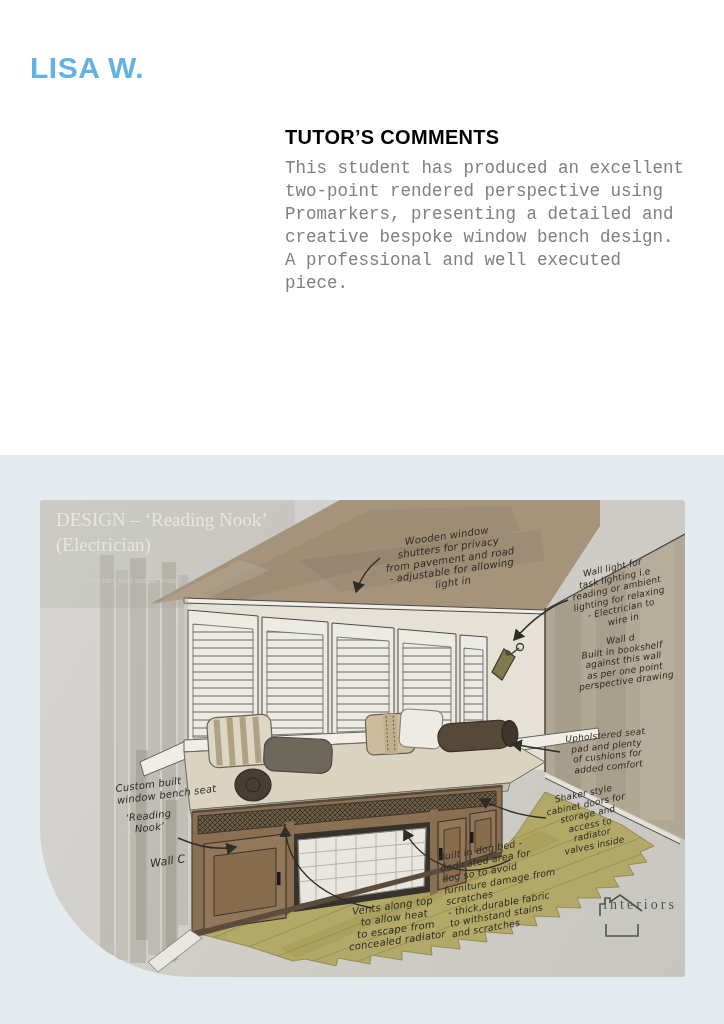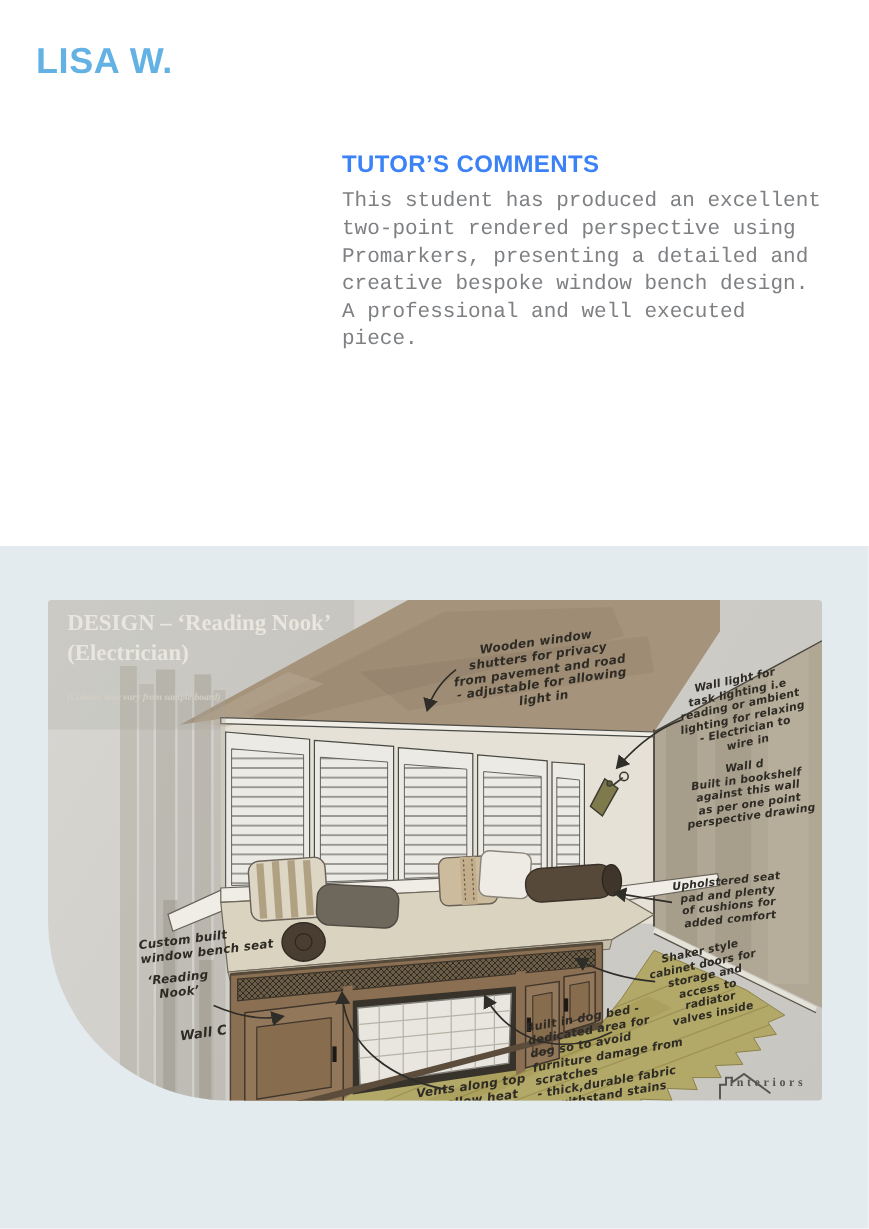--- a/index.html
+++ b/index.html
@@ -2,54 +2,54 @@
 <html><head>
 <meta charset="utf-8">
 <style>
   html,body{margin:0;padding:0;background:#ffffff;width:724px;height:1024px;overflow:hidden;
     font-family:"Liberation Sans","DejaVu Sans",sans-serif;}
   .page{position:relative;width:724px;height:1024px;background:#ffffff;}
 
   
   .hdr{position:absolute;left:30px;top:32px;}
   .hdr .eyebrow{font-size:23px;font-weight:800;color:#58595b;letter-spacing:.5px;}
-  .hdr .name{font-size:30px;font-weight:800;color:#64b1e4;letter-spacing:.5px;margin-top:3px;text-align:right;}
+  .hdr .name{font-size:30px;font-weight:800;color:#64b1e4;letter-spacing:.5px;margin-top:19px;text-align:right;}
 
   
-  .tutor-h{position:absolute;left:285px;top:126px;font-size:20px;font-weight:800;color:#3b82f6;letter-spacing:.3px;}
+  .tutor-h{position:absolute;left:285px;top:126px;font-size:20px;font-weight:800;color:#000000;letter-spacing:.3px;}
   .tutor-b{position:absolute;left:285px;top:157px;width:402px;font-size:17.5px;color:#7e8083;line-height:1.31;font-family:Liberation Mono, monospace;}
 
   
   .panel{position:absolute;left:0;top:455px;width:724px;height:569px;background:#e4ebee;}
 
   
-  .photo{position:absolute;left:40px;top:500px;width:645px;height:417px;
+  .photo{position:absolute;left:40px;top:500px;width:645px;height:477px;
     background:linear-gradient(120deg,#d7d6d2 0%,#cfcec9 45%,#c7c6c1 100%);
-    border-radius:3px 3px 3px 150px;overflow:hidden;font-weight:bold;}
+    border-radius:3px 3px 3px 150px;overflow:hidden;}
   .photo svg{position:absolute;left:0;top:0;}
 
   .art-title{position:absolute;left:16px;top:8px;color:#e9e6de;font-family:"Liberation Serif","DejaVu Serif",serif;}
   .art-title .t{font-size:19px;line-height:1.3;}
   .art-title .note{font-size:8px;color:#d2cfc5;margin-top:19px;font-style:italic;}
 
   .ann{position:absolute;white-space:pre-line;font-family:"DejaVu Sans",sans-serif;font-style:italic;
     color:#2e2b25;line-height:1.18;letter-spacing:.2px;}
   .a-shutters{left:330px;top:30px;width:160px;font-size:10px;text-align:center;transform:rotate(-8deg);}
   .a-walllight{left:522px;top:62px;width:112px;font-size:9px;text-align:center;transform:rotate(-12deg);}
   .a-bookshelf{left:526px;top:134px;width:115px;font-size:9px;text-align:center;transform:rotate(-8deg);}
   .a-seatpad{left:516px;top:230px;width:102px;font-size:9px;text-align:center;transform:rotate(-6deg);}
   .a-cabinet{left:502px;top:288px;width:94px;font-size:9px;text-align:center;transform:rotate(-12deg);}
   .a-bench{left:76px;top:276px;width:115px;font-size:10px;transform:rotate(-7deg);}
   .a-nook{left:78px;top:310px;width:62px;font-size:10px;text-align:center;transform:rotate(-6deg);}
   .a-wallc{left:110px;top:354px;width:60px;font-size:11px;transform:rotate(-8deg);}
   .a-dogbed{left:404px;top:338px;width:152px;font-size:9.5px;transform:rotate(-10deg);}
   .a-vents{left:292px;top:400px;width:126px;font-size:10px;text-align:center;transform:rotate(-8deg);}
 
   .logo{position:absolute;left:552px;top:394px;width:96px;text-align:center;}
-  .logo .word{font-family:"Liberation Serif","DejaVu Serif",serif;font-size:10px;letter-spacing:3px;
+  .logo .word{font-family:"Liberation Serif","DejaVu Serif",serif;font-size:14px;letter-spacing:3px;
     color:#55554f;margin-top:3px;}
 </style>
 </head>
 <body>
 
 <div class="page">
 
   <div class="hdr">
     <div class="name">LISA W.</div>
   </div>

